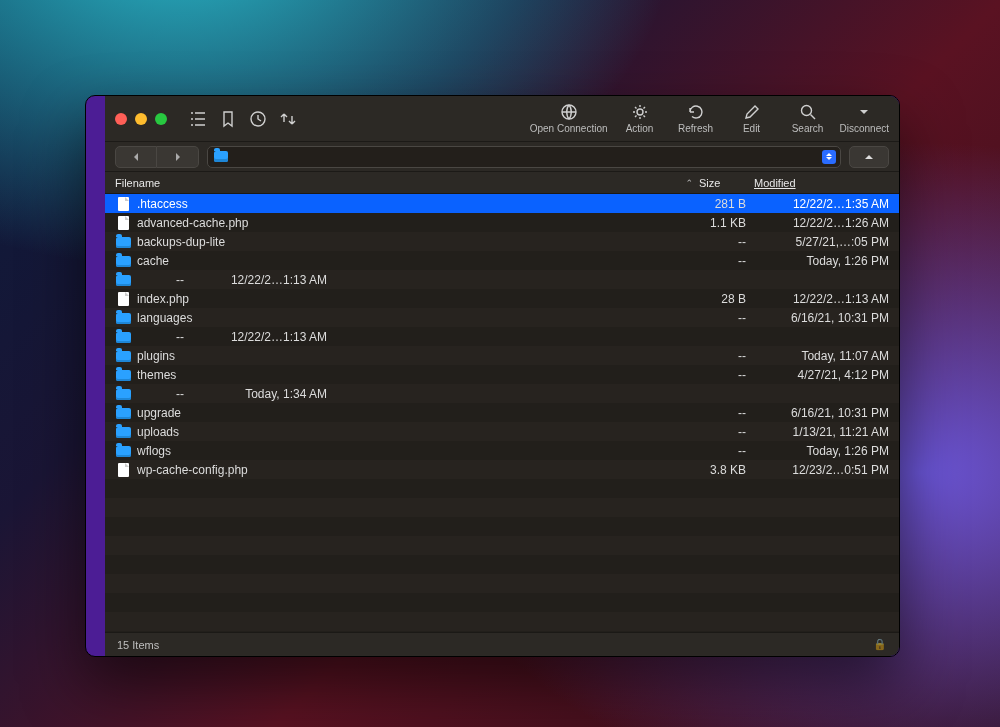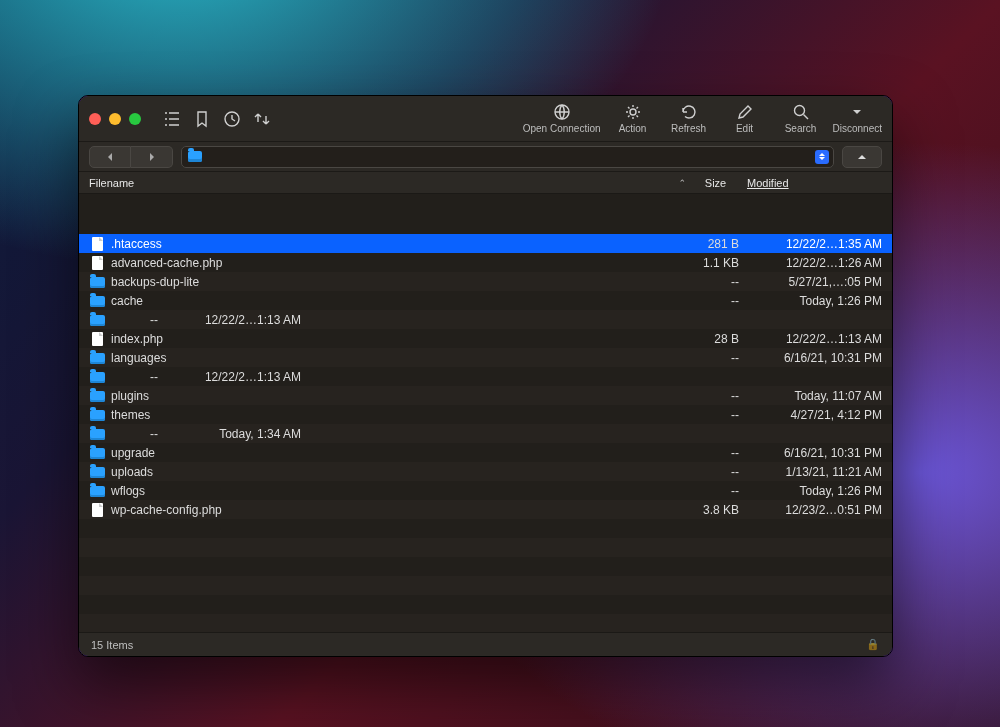--- a/index.html
+++ b/index.html
@@ -5,28 +5,29 @@
   * { box-sizing: border-box; margin: 0; padding: 0; }
   html, body { width: 1000px; height: 727px; overflow: hidden; font-family: -apple-system, "Helvetica Neue", Arial, sans-serif; font-size: 13px; color: #d8d8d8; }
   body {
     background:
       radial-gradient(900px 620px at 18% -10%, #29b9c9 0%, rgba(41,185,201,0) 55%),
       radial-gradient(900px 600px at 92% 65%, #6a55d6 0%, rgba(106,85,214,0) 55%),
       linear-gradient(135deg, #0b1b3b 0%, #1a1535 30%, #5a1222 58%, #2f0d18 100%);
   }
   .window {
     position: absolute;
-    left: 78px; top: 95px;
+    left: 85px; top: 95px;
     width: 815px; height: 562px;
     background: #4c1d95;
     border-radius: 10px;
     box-shadow: 0 28px 60px rgba(0,0,0,.55);
     display: flex; flex-direction: column;
     overflow: hidden;
     border: 1px solid #000;
+    padding-left: 19px;
   }
   
   .toolbar {
     height: 46px;
     display: flex; align-items: center;
     padding: 0 10px;
     gap: 8px;
     background: #2c2925;
     border-bottom: 1px solid #1c1a17;
   }
@@ -81,35 +82,35 @@
   
   .header-row {
     height: 22px;
     display:flex; align-items:center;
     background:#2c2925;
     border-bottom: 1px solid #1b1916;
     font-size: 11px; color:#e7e7e7;
     padding: 0 10px;
   }
   .col-fn { flex:1; display:flex; align-items:center; gap:4px;}
-  .col-sz { width: 55px; text-align:center; padding-right:8px;}
+  .col-sz { width: 55px; text-align:left; padding-right:8px;}
   .col-md { width: 135px; text-align:left;text-decoration:underline; }
   .sort-caret { font-size:9px; color:#bbb; margin-left:auto; padding-right:6px;}
   
   .filelist { flex:1; overflow:hidden; background:#221f1b;}
   .row {
     display:flex; align-items:center;
     height: 19px;
     padding: 0 10px;
     font-size: 12px;
     color:#dcdcdc;
   }
   .row:nth-child(odd){ background:#27231f; }
   .row:nth-child(even){ background:#221f1b; }
-  .row.selected { background:#0a62ff !important; color:#fff;margin-top:40px; }
+  .row.selected { background:#0a62ff !important; color:#fff; }
   .row .icon { width:16px; height:16px; margin-right:6px; display:flex;align-items:center;justify-content:center;}
   .file-ic { width:11px;height:14px;background:#fff;border-radius:1px;position:relative;}
   .file-ic::after{content:"";position:absolute;top:0;right:0;border-left:4px solid #ccc;border-top:4px solid transparent;}
   .folder-ic { width:15px;height:11px;background:#2aa1ff;border-radius:2px;position:relative;box-shadow:inset 0 -2px 0 #1e86d6;margin-top:2px;}
   .folder-ic::before{content:"";position:absolute;top:-3px;left:0;width:6px;height:3px;background:#2aa1ff;border-radius:2px 2px 0 0;}
   .row .name { flex:1; white-space:nowrap; overflow:hidden; text-overflow:ellipsis;}
   .row .size { width:55px; text-align:right; padding-right:8px; color:#dcdcdc;}
   .row .mod  { width:135px; text-align:right; white-space:nowrap; overflow:hidden;}
   .row.empty { height:19px; }
   

